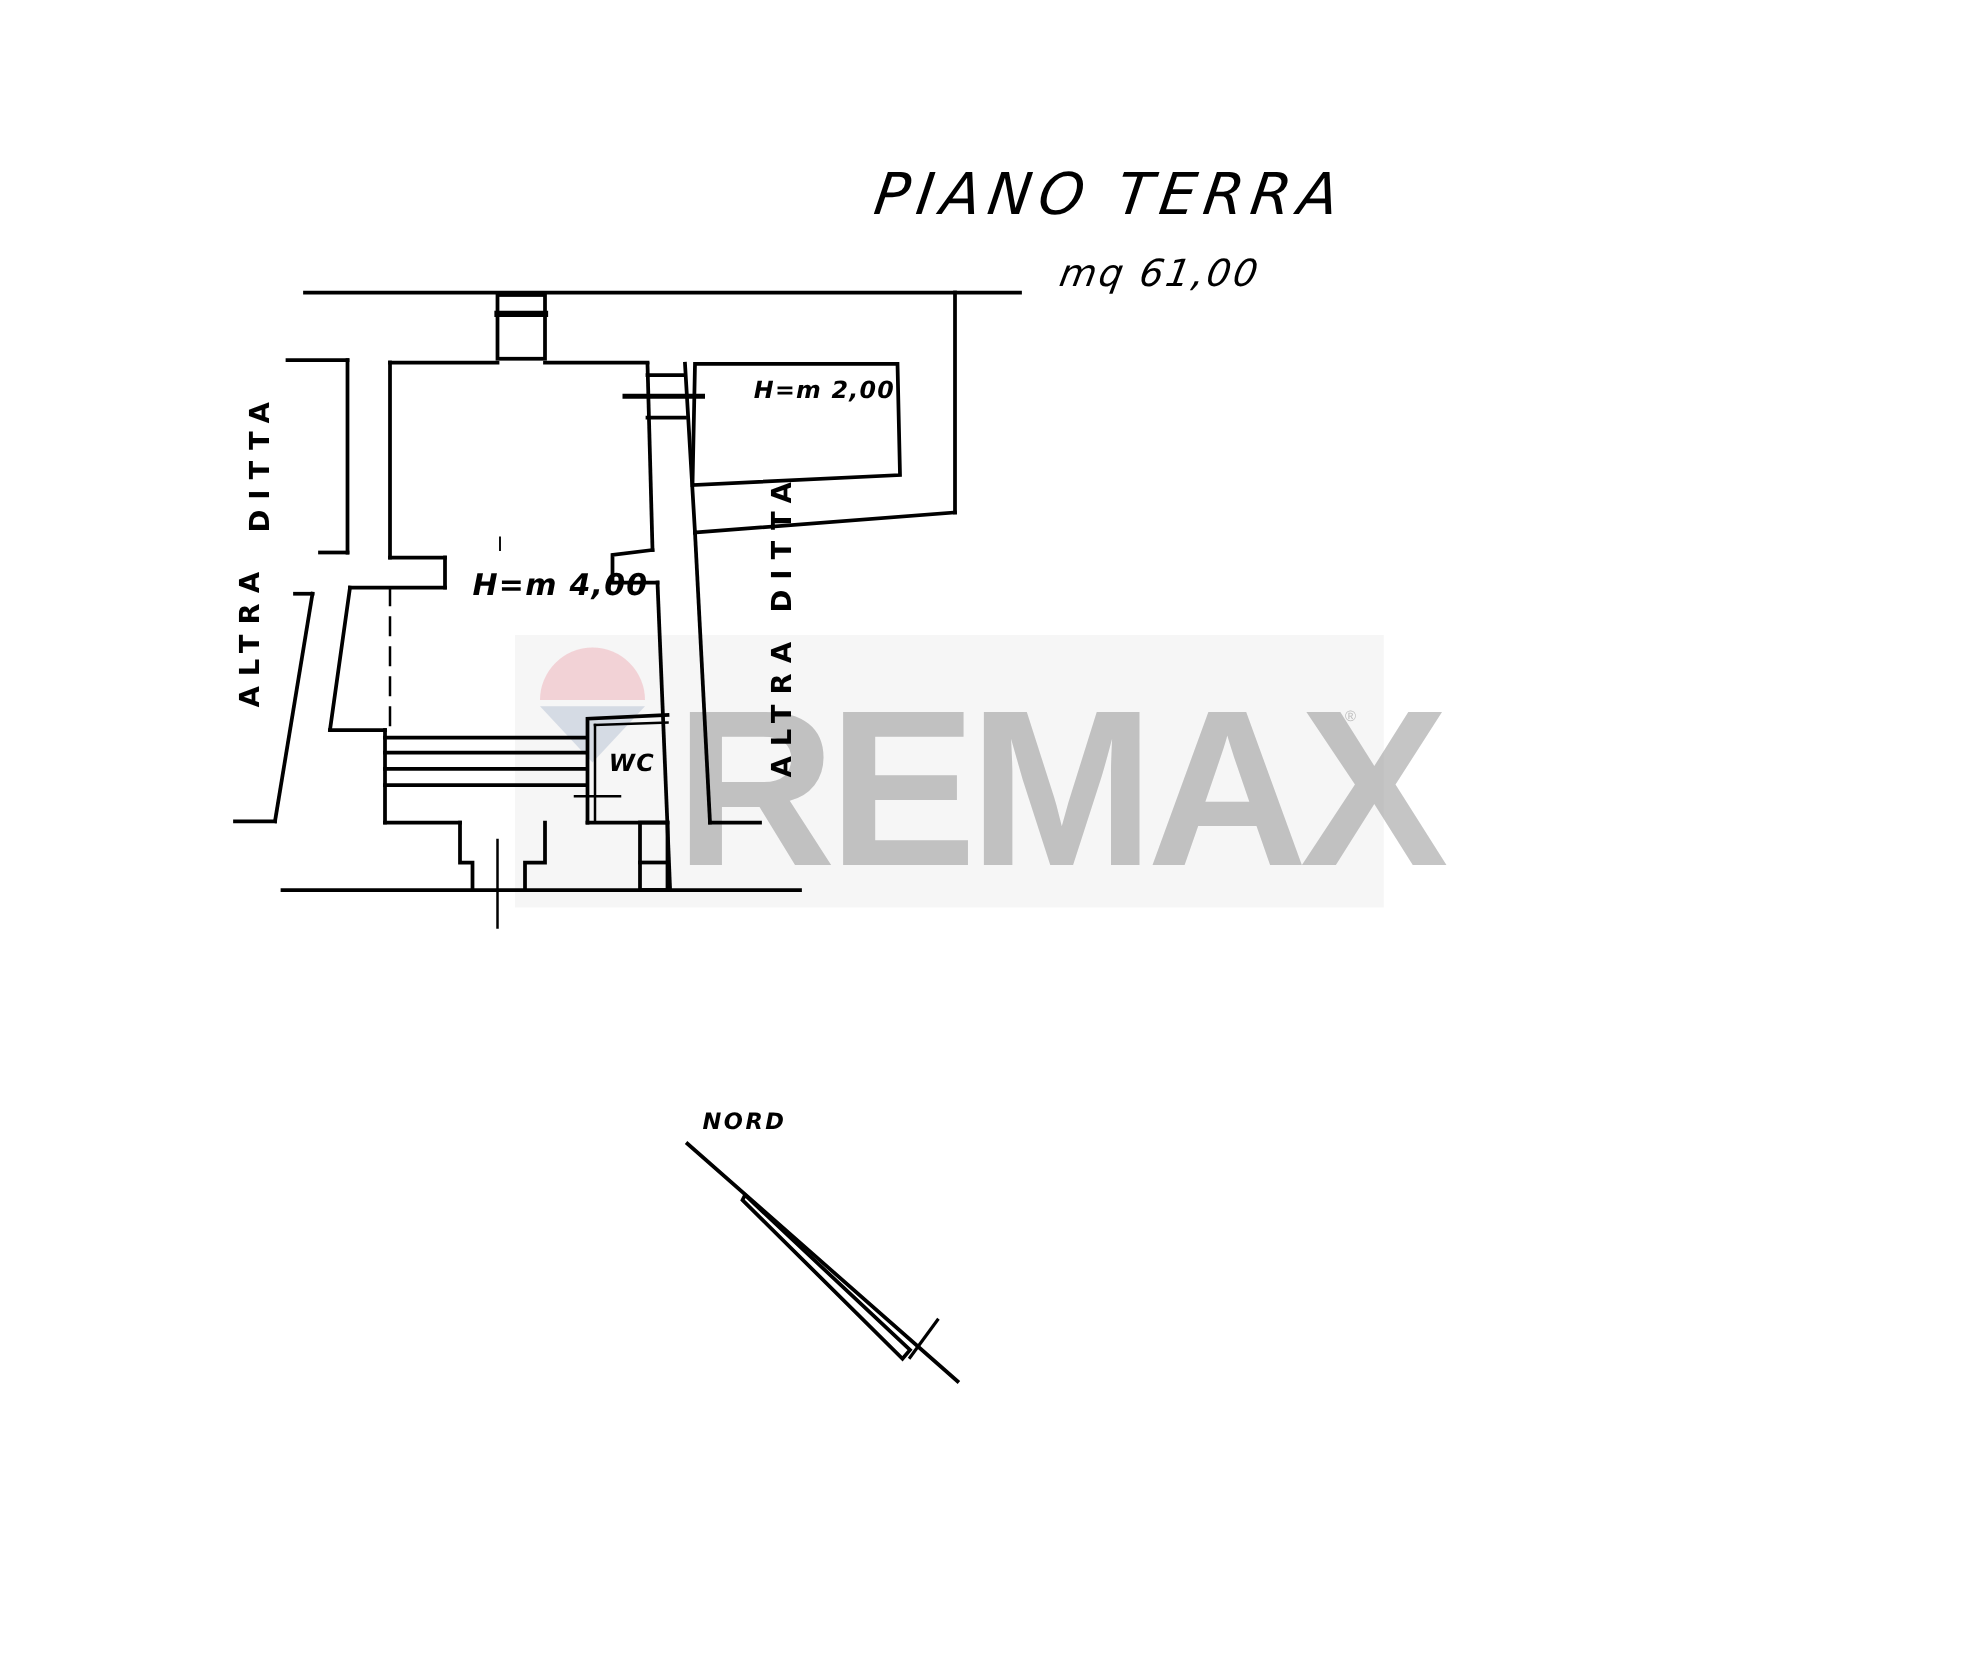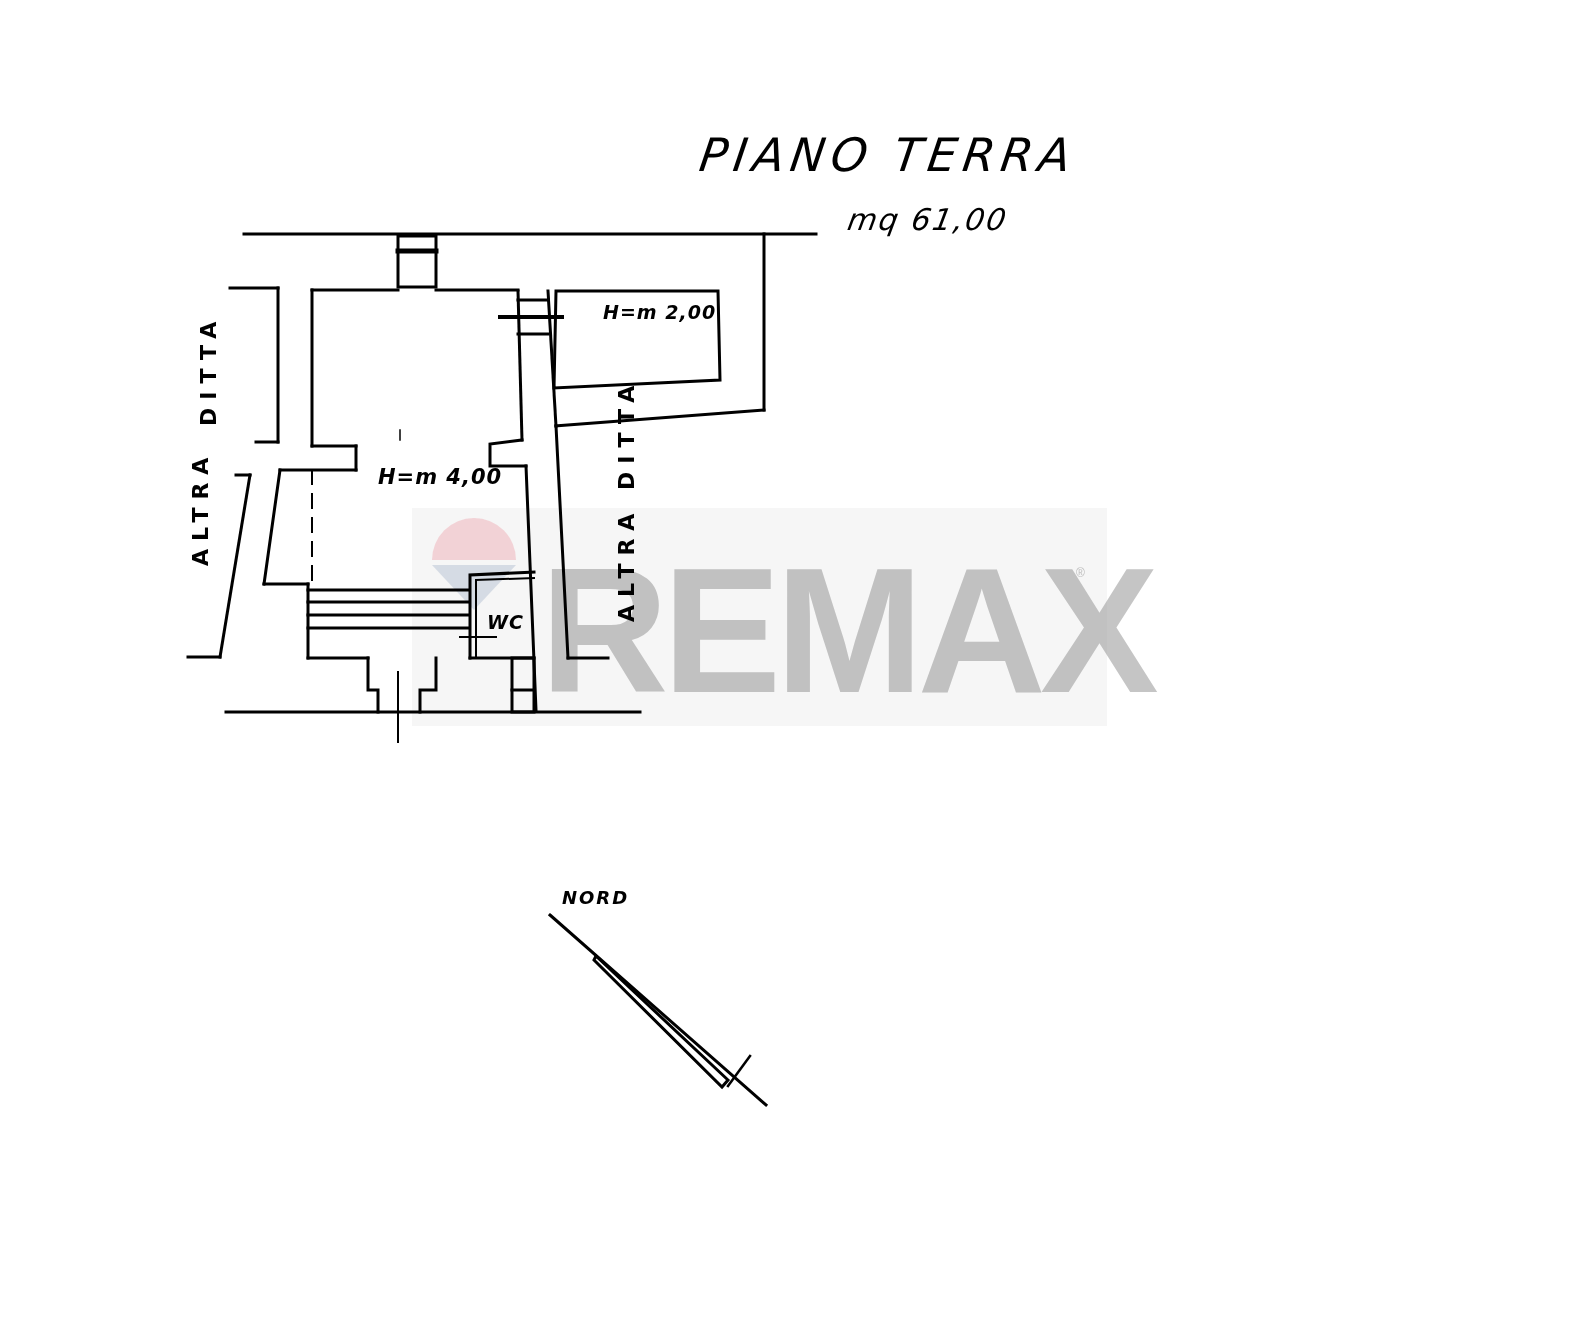--- a/index.html
+++ b/index.html
@@ -4,22 +4,22 @@
   <style>
     html, body { margin: 0; padding: 0; background: #ffffff; }
     body { width: 1586px; height: 1333px; position: relative; overflow: hidden;
            font-family: "DejaVu Sans", sans-serif; }
     .canvas { position: absolute; left: 0; top: 0; width: 1586px; height: 1333px; }
     .label { position: absolute; color: #000; font-family: "DejaVu Sans", sans-serif;
              font-style: italic; white-space: nowrap; letter-spacing: 4px; }
     #title { left: 700px; top: 128px; font-size: 46px; letter-spacing: 6px; transform: skewX(-8deg); }
     #area { left: 848px; top: 202px; font-size: 30px; letter-spacing: 2px; transform: skewX(-10deg); }
     #h2 { left: 603px; top: 301px; font-size: 19px; letter-spacing: 1px; font-weight: bold; font-style: italic; }
-    #h4 { left: 378px; top: 465px; font-size: 21px; letter-spacing: 1px; font-weight: bold; }
-    #wc { left: 487px; top: 600px; font-size: 19px; letter-spacing: 1px; font-weight: bold; margin-top: 11px; }
+    #h4 { left: 378px; top: 454px; font-size: 24px; letter-spacing: 1px; font-weight: bold; }
+    #wc { left: 487px; top: 600px; font-size: 19px; letter-spacing: 1px; font-weight: bold; }
     #street { left: 308px; top: 790px; font-size: 25px; letter-spacing: 5px; font-style: normal; font-weight: bold; }
     #north { left: 562px; top: 887px; font-size: 18px; letter-spacing: 2px; font-weight: bold; }
     .vlabel { position: absolute; font-size: 22px; font-weight: bold; font-style: normal;
               letter-spacing: 8px; transform-origin: left top; transform: rotate(-90deg); white-space: nowrap; }
     #left-top { left: 196px; top: 426px; }
     #left-bot { left: 188px; top: 566px; }
     #right-lbl { left: 614px; top: 622px; }
     .watermark { position: absolute; left: 412px; top: 508px; width: 695px; height: 218px;
                  background: rgba(235,235,235,0.45); }
     .wm-text { position: absolute; left: 540px; top: 542px; font-family: "Liberation Sans", sans-serif;

